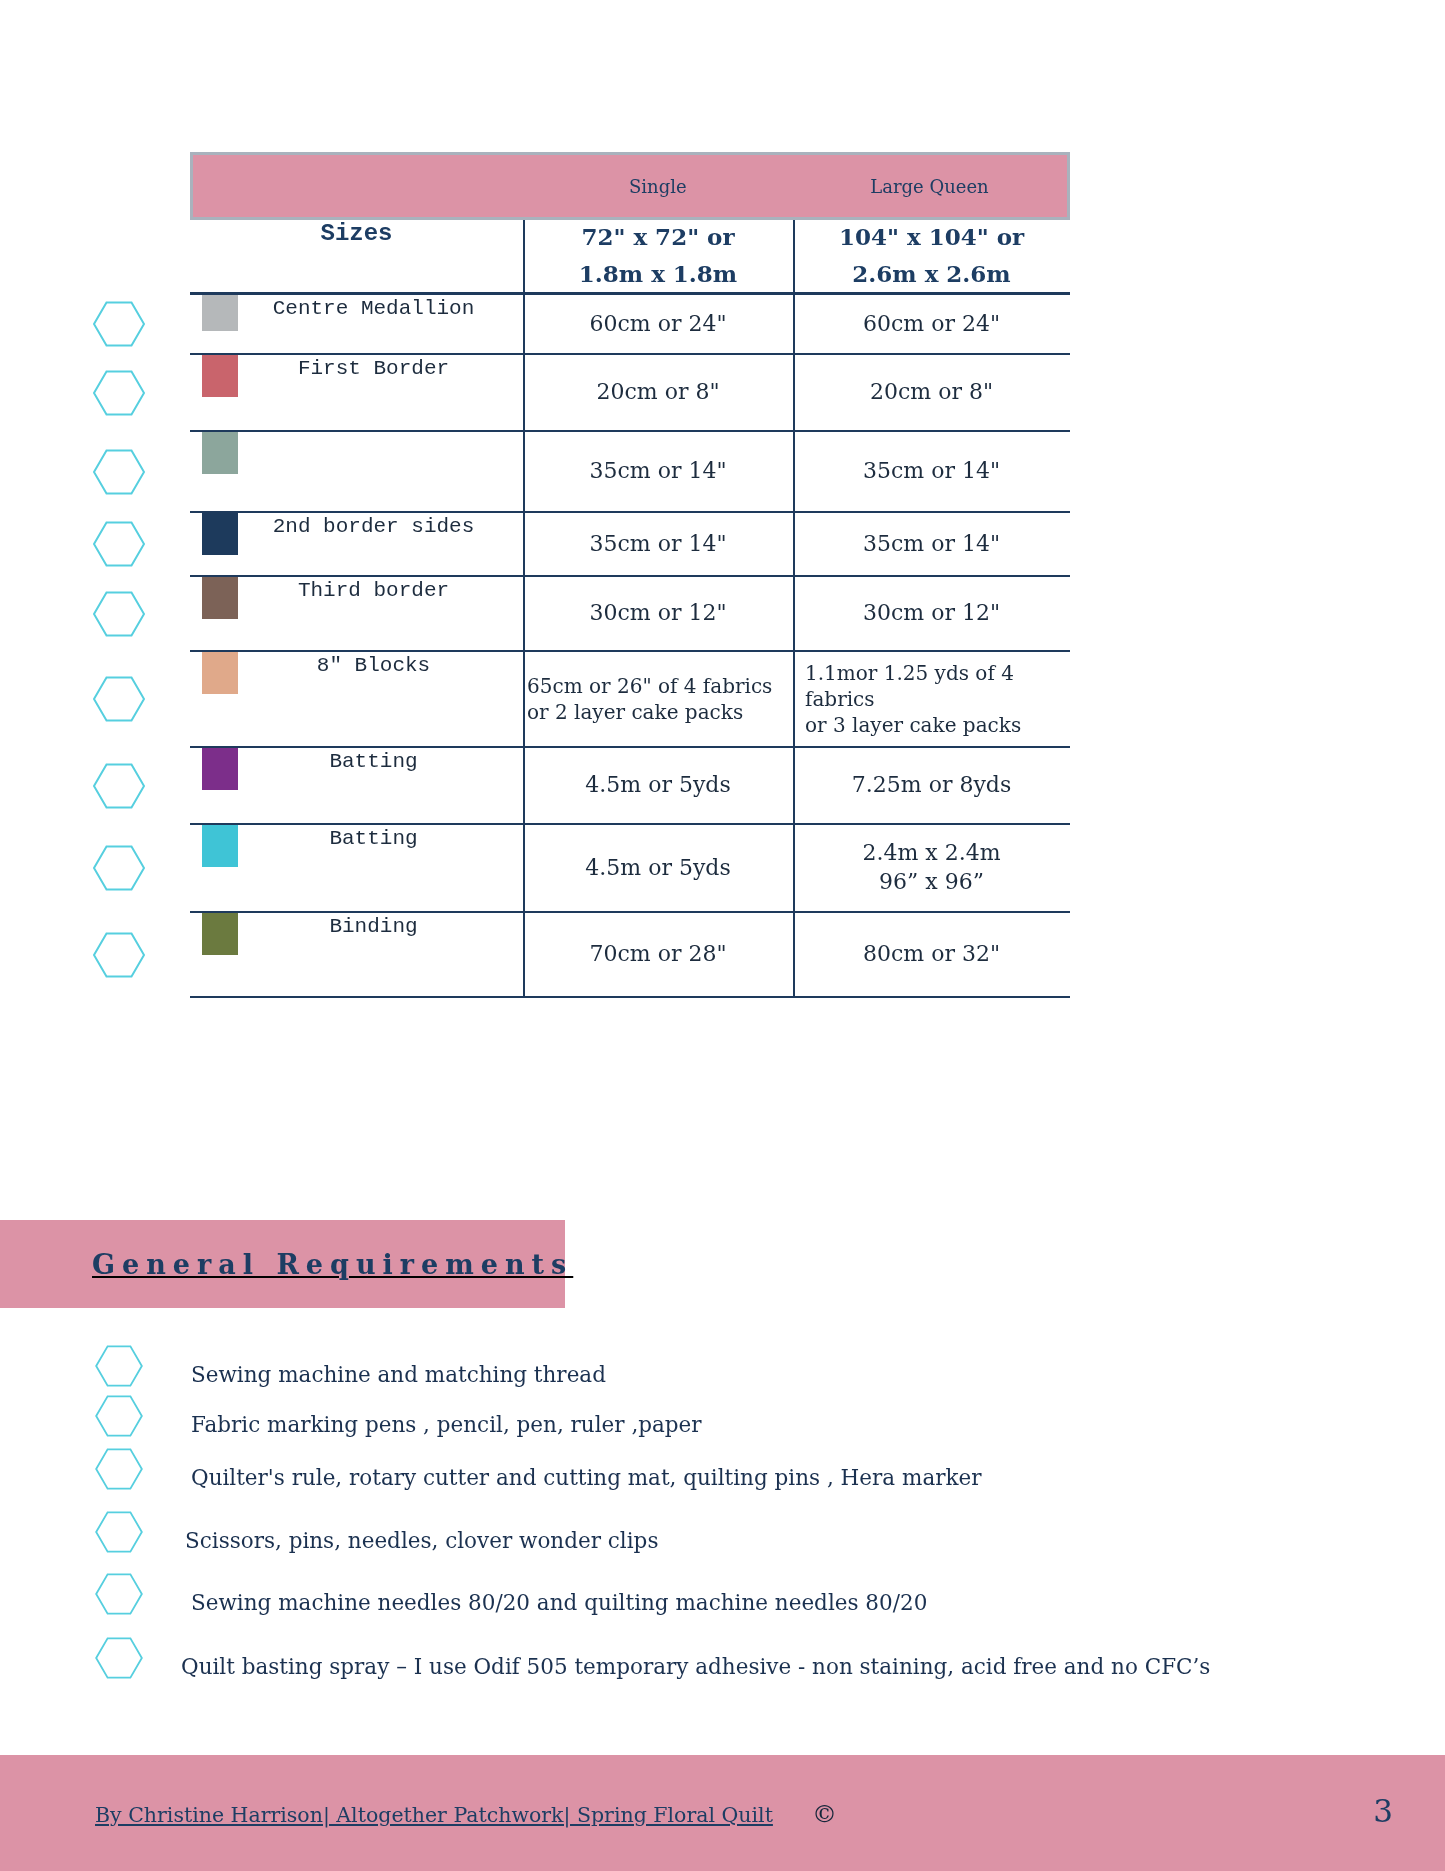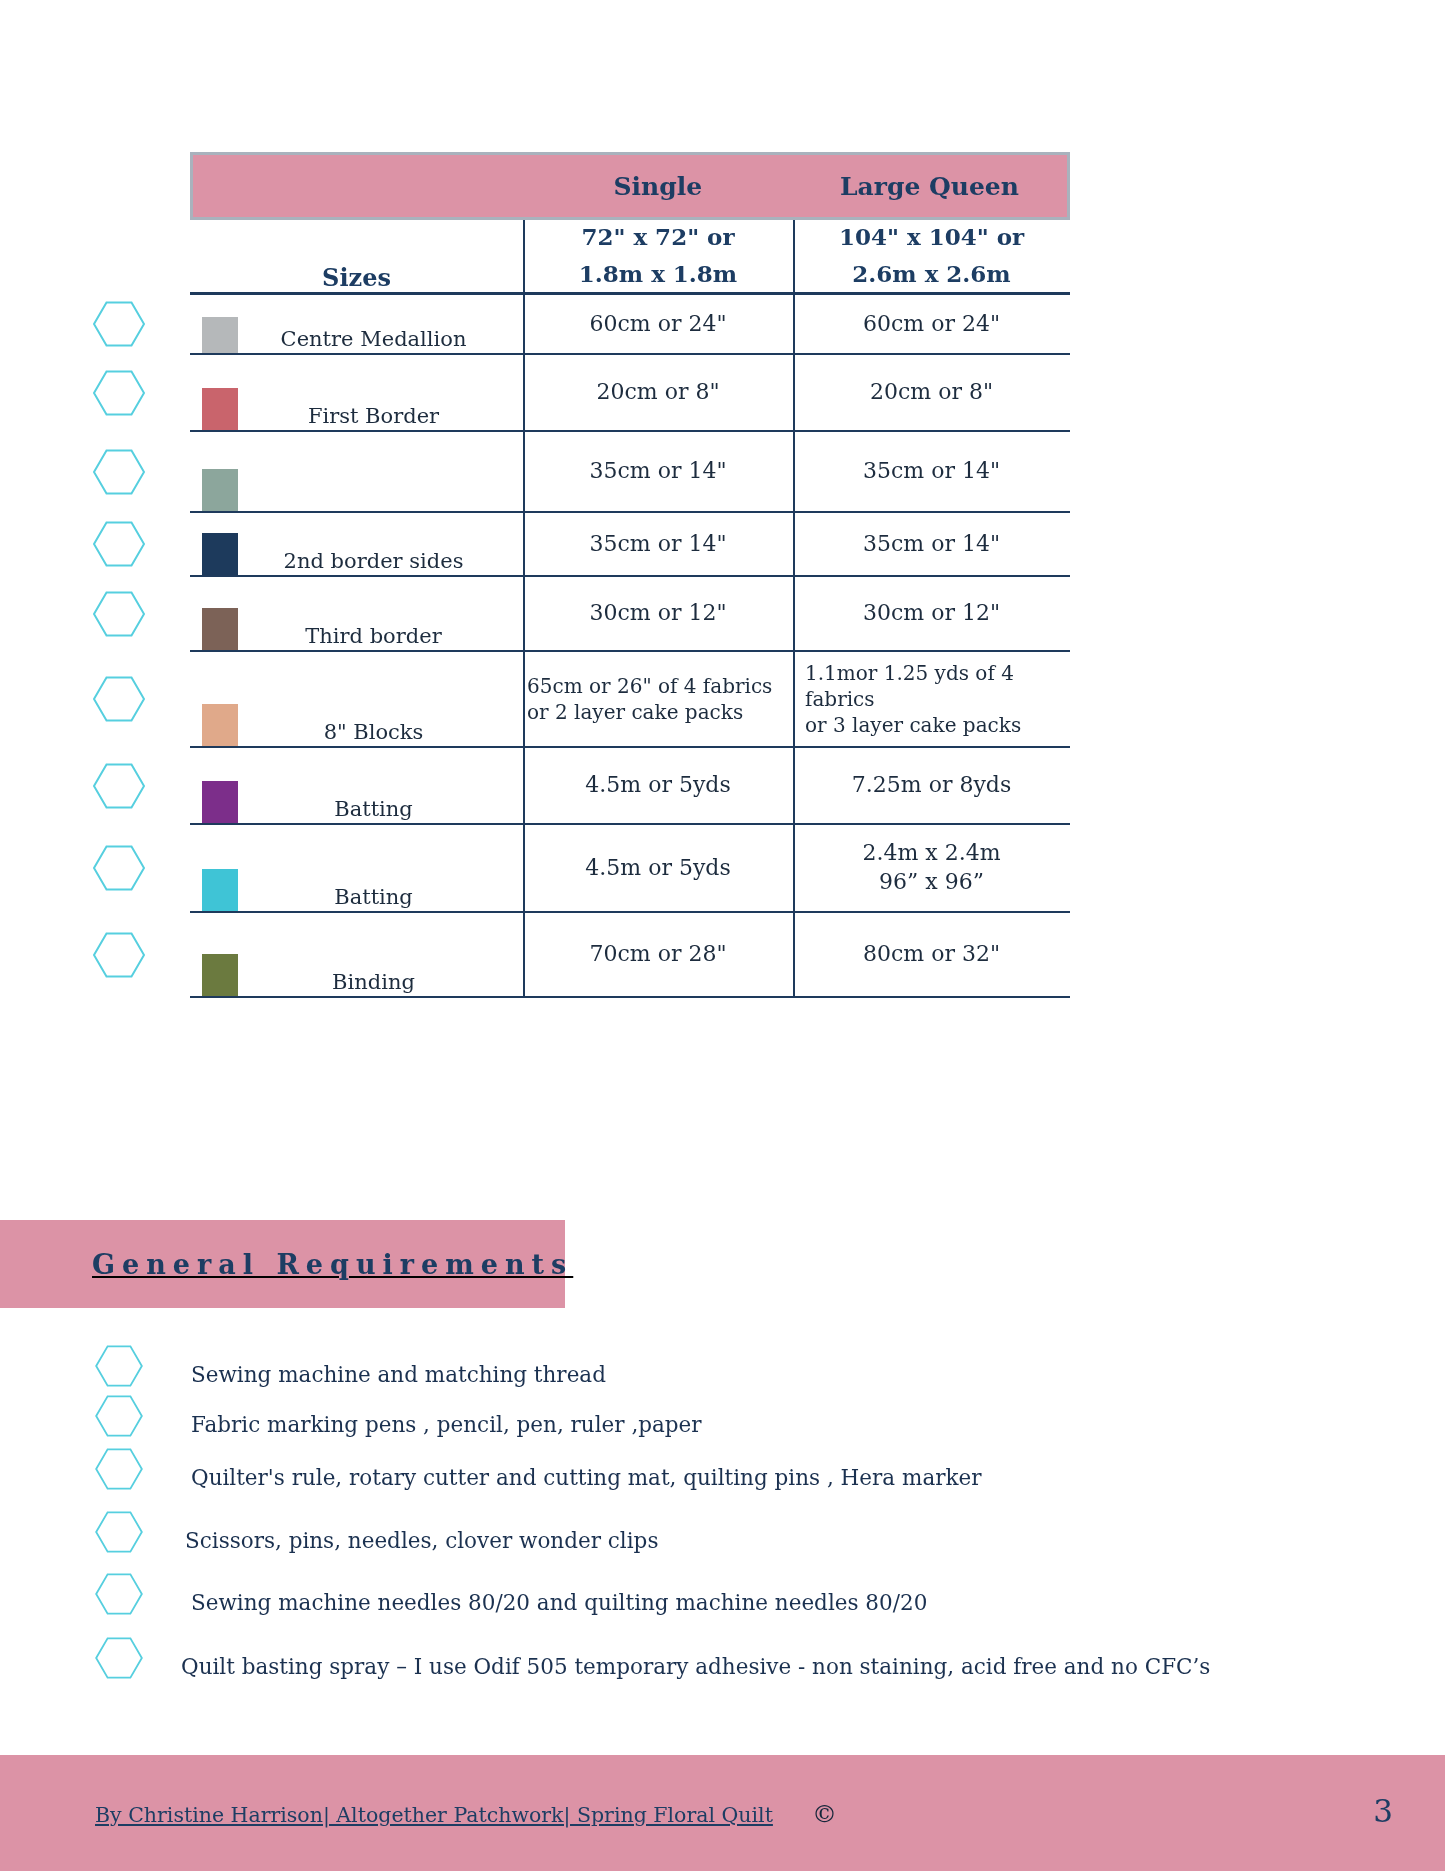--- a/index.html
+++ b/index.html
@@ -9,33 +9,33 @@
 
   
   .banner { position:absolute; background:#dc93a6; display:flex; align-items:center; }
   .banner-fabric { left:0; top:55px; width:540px; height:80px; }
   .banner-general { left:0; top:1220px; width:565px; height:88px;text-decoration:underline; }
   .banner h2 { color:#1d3d63; font-weight:bold; font-size:27px; letter-spacing:7px; padding-left:92px; white-space:nowrap; }
 
   
   .tbl { position:absolute; left:190px; top:152px; width:880px; }
   .tbl-header { position:relative; height:68px; background:#dc93a6; border:3px solid #a9b2bd; display:flex; }
-  .tbl-header .hcell { color:#1d3d63; font-weight:bold; font-size:25px; display:flex; align-items:center; justify-content:center; }
+  .tbl-header .hcell { color:#1d3d63; font-weight:normal; font-size:18px; display:flex; align-items:center; justify-content:center; }
   .hc1 { width:333px; } .hc2 { width:270px; } .hc3 { width:277px; }
 
   .tbl-body { position:relative; }
   .vline { position:absolute; top:0; bottom:0; width:2px; background:#1e3a5c; }
   .vline-a { left:333px; } .vline-b { left:603px; }
 
   .row { display:flex; position:relative; border-bottom:2px solid #1e3a5c; }
   .row-sizes { height:75px; border-bottom-width:3px; }
   .r1{height:60px;} .r2{height:77px;} .r3{height:81px;} .r4{height:64px;}
   .r5{height:75px;} .r6{height:96px;} .r7{height:77px;} .r8{height:88px;} .r9{height:85px;}
 
-  .c1 { width:333px; display:flex; align-items:flex-end; }
+  .c1 { width:333px; display:flex; align-items:flex-start;font-family:Liberation Mono, monospace; }
   .c2 { width:270px; } .c3 { width:277px; }
   .val { display:flex; align-items:center; justify-content:center; text-align:center;
          color:#1d2c3e; font-size:22px; white-space:pre-line; line-height:1.3; }
   .val.left { justify-content:flex-start; text-align:left; font-size:20px; padding-left:4px; }
   .c3.val.left { padding-left:12px; }
 
   .sizes-label { width:100%; text-align:center; color:#1d3d63; font-weight:bold; font-size:24px; }
   .size-head { color:#1d3d63; font-weight:bold; font-size:23px; line-height:1.6; }
 
   .swatch { width:36px; height:42px; margin-left:12px; flex:0 0 auto; }

